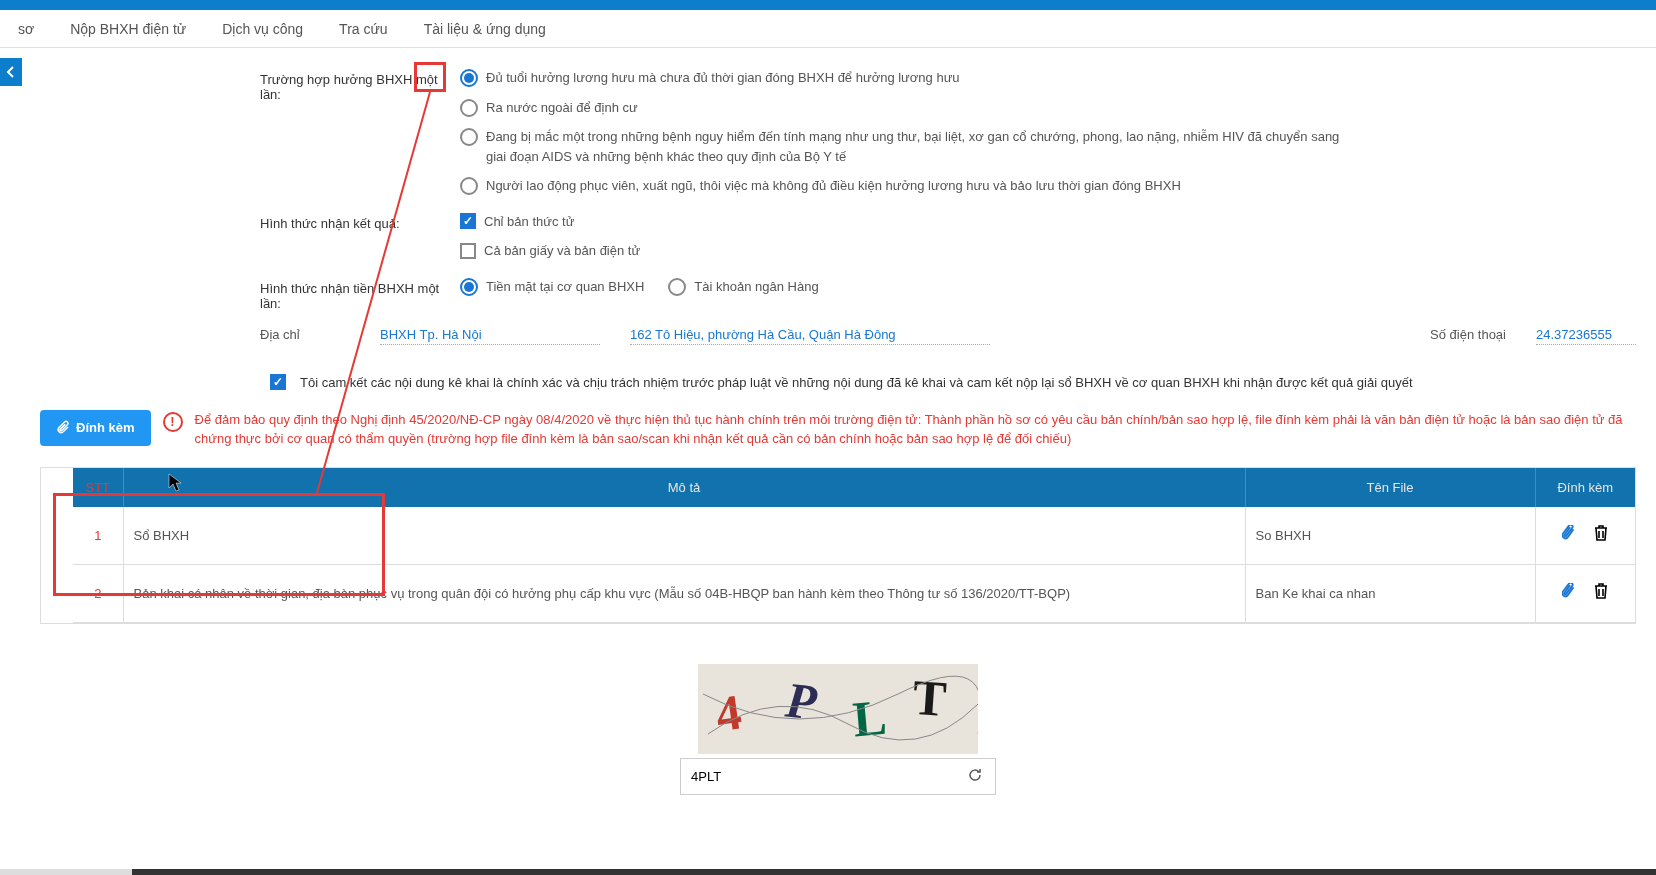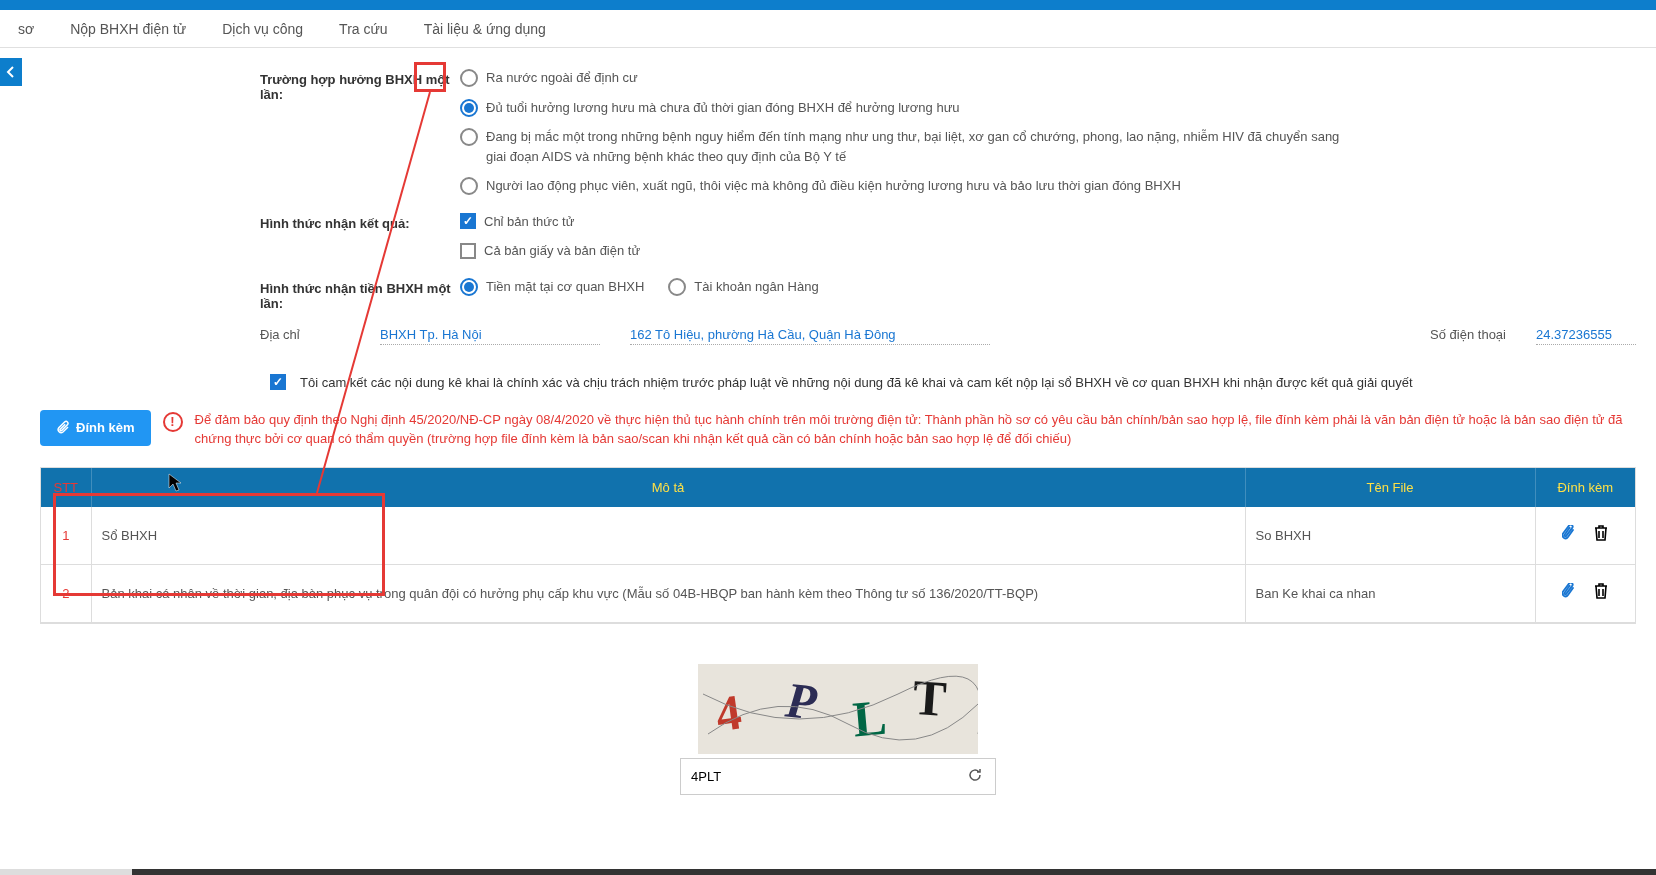--- a/index.html
+++ b/index.html
@@ -9,21 +9,21 @@
 .nav-bar { background: #fff; border-bottom: 1px solid #e0e0e0; padding: 0 0 0 0; display: flex; align-items: center; height: 38px; }
 .nav-item { padding: 0 18px; color: #555; cursor: pointer; font-size: 14px; line-height: 38px; }
 
 .side-toggle { position: absolute; left: 0; top: 58px; width: 22px; height: 28px; background: #0d7ecc; display: flex; align-items: center; justify-content: center; cursor: pointer; }
 .side-toggle svg { fill: #fff; }
 
 .content { padding: 20px 20px 40px 40px; position: relative; }
 
 .form-section { margin-left: 220px; }
 .form-row { display: flex; align-items: flex-start; margin-bottom: 6px; }
-.form-label { width: 200px; font-size: 13px; color: #333; font-weight: bold; padding-top: 4px; flex-shrink: 0; }
+.form-label { width: 200px; font-size: 13px; color: #333; font-weight: normal; padding-top: 4px; flex-shrink: 0; }
 .radio-group { flex: 1; }
 .radio-item { display: flex; align-items: flex-start; margin-bottom: 10px; }
 .radio-circle { width: 18px; height: 18px; border: 2px solid #888; border-radius: 50%; margin-right: 8px; flex-shrink: 0; position: relative; margin-top: 1px; cursor: pointer; }
 .radio-circle.checked { border-color: #1976d2; }
 .radio-circle.checked::after { content: ''; position: absolute; width: 10px; height: 10px; background: #1976d2; border-radius: 50%; top: 2px; left: 2px; }
 .radio-label { font-size: 13px; color: #555; max-width: 860px; line-height: 1.5; }
 
 .checkbox-item { display: flex; align-items: center; margin-bottom: 10px; }
 .checkbox-box { width: 16px; height: 16px; border: 2px solid #888; margin-right: 8px; position: relative; cursor: pointer; flex-shrink: 0; }
 .checkbox-box.checked { background: #1976d2; border-color: #1976d2; }
@@ -33,23 +33,23 @@
 .addr-inline { display: flex; align-items: baseline; gap: 30px; }
 
 .commit-row { display: flex; align-items: flex-end; margin-top: 28px; margin-left: 10px; }
 .commit-text { font-size: 13px; color: #333; margin-left: 6px; }
 
 .warning-row { display: flex; align-items: flex-start; margin-top: 20px; gap: 12px; }
 .attach-btn { background: #2196f3; color: #fff; border: none; border-radius: 4px; padding: 10px 16px; display: flex; align-items: center; gap: 6px; cursor: pointer; font-size: 13px; font-weight: bold; }
 .warn-icon { width: 20px; height: 20px; border: 2px solid #e53935; border-radius: 50%; display: flex; align-items: center; justify-content: center; color: #e53935; font-weight: bold; font-size: 13px; flex-shrink: 0; margin-top: 2px; }
 .warning-text { color: #e53935; font-size: 13px; line-height: 1.5; flex: 1; }
 
-.table-container { margin-top: 18px; border: 1px solid #ddd; }
+.table-container { margin-top: 18px; border: 1px solid #ddd; padding-left: 32px; }
 .tbl { width: 100%; border-collapse: collapse; }
-.tbl th { background: #1172ad; color: #fde047; font-weight: normal; padding: 12px 10px; text-align: center; font-size: 13px; border-right: 1px solid rgba(255,255,255,0.2); }
+.tbl th { background: #1172ad; color: #e5e5e5; font-weight: normal; padding: 12px 10px; text-align: center; font-size: 13px; border-right: 1px solid rgba(255,255,255,0.2); }
 .tbl th:last-child { border-right: none; }
 .tbl td { padding: 18px 10px; border-bottom: 1px solid #ddd; border-right: 1px solid #ddd; font-size: 13px; color: #555; vertical-align: middle; }
 .tbl td:last-child { border-right: none; }
 .tbl .col-stt { width: 50px; text-align: center; color: #e53935; }
 .tbl .col-desc { }
 .tbl .col-file { width: 290px; }
 .tbl .col-attach { width: 100px; text-align: center; }
 .action-icons { display: flex; gap: 18px; justify-content: center; }
 .icon-clip, .icon-trash { cursor: pointer; }
 
@@ -85,26 +85,26 @@
     </svg>
 </div>
 
 <div class="content">
 
   <div class="form-section">
     <div class="form-row">
       <div class="form-label">Trường hợp hưởng BHXH một lần:</div>
       <div class="radio-group">
         <div class="radio-item">
-          <div class="radio-circle"></div>
-          <div class="radio-label">Ra nước ngoài để định cư</div>
-        </div>
-        <div class="radio-item">
           <div class="radio-circle checked"></div>
           <div class="radio-label">Đủ tuổi hưởng lương hưu mà chưa đủ thời gian đóng BHXH để hưởng lương hưu</div>
+        </div>
+        <div class="radio-item">
+          <div class="radio-circle"></div>
+          <div class="radio-label">Ra nước ngoài để định cư</div>
         </div>
         <div class="radio-item">
           <div class="radio-circle"></div>
           <div class="radio-label">Đang bị mắc một trong những bệnh nguy hiểm đến tính mạng như ung thư, bại liệt, xơ gan cổ chướng, phong, lao nặng, nhiễm HIV đã chuyển sang giai đoạn AIDS và những bệnh khác theo quy định của Bộ Y tế</div>
         </div>
         <div class="radio-item">
           <div class="radio-circle"></div>
           <div class="radio-label">Người lao động phục viên, xuất ngũ, thôi việc mà không đủ điều kiện hưởng lương hưu và bảo lưu thời gian đóng BHXH</div>
         </div>
       </div>

